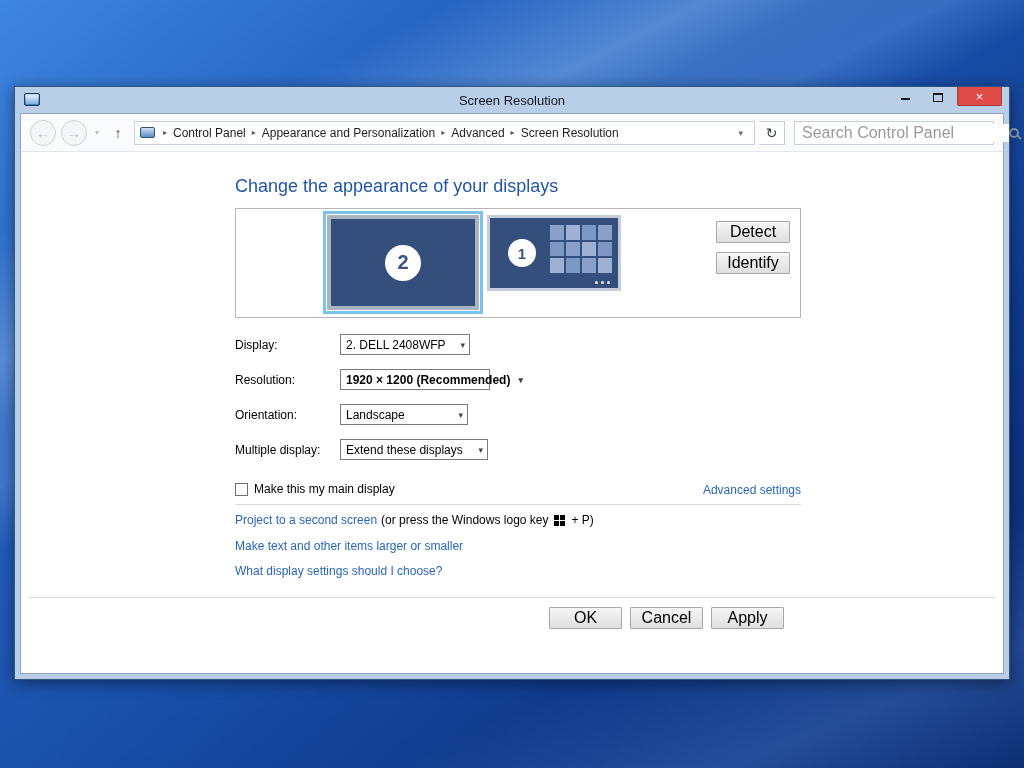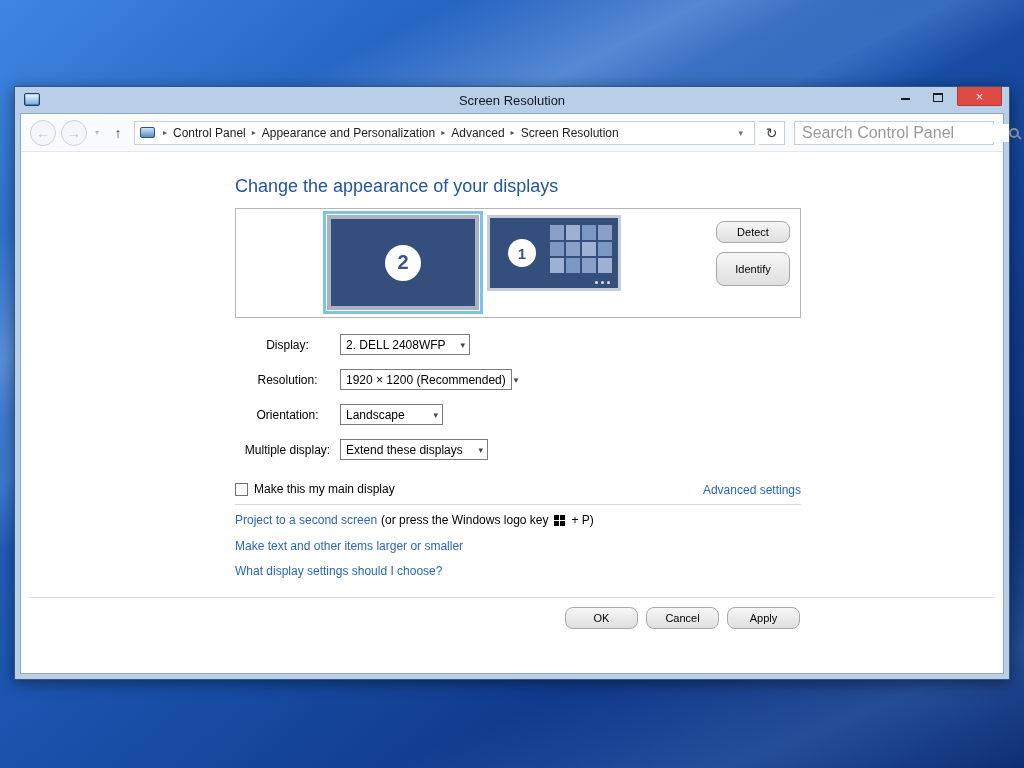--- a/index.html
+++ b/index.html
@@ -82,49 +82,49 @@
     width:28px; height:28px; border-radius:50%; background:#fff; color:#3c5681;
     font-size:15px; font-weight:bold; display:flex; align-items:center; justify-content:center; }
   .tiles { position:absolute; right:6px; top:7px; width:62px; height:48px;
     display:grid; grid-template-columns:repeat(4,1fr); grid-auto-rows:1fr; gap:2px; }
   .tile { background:#8aa0c8; }
   .tile.alt { background:#9db1d4; }
   .tile.alt2 { background:#7e96c2; }
   .dots { position:absolute; right:8px; bottom:4px; display:flex; gap:3px; }
   .dots span { width:3px; height:3px; border-radius:50%; background:rgba(255,255,255,.85); }
 
-  .btn { background:linear-gradient(#f6f6f6,#dfdfdf); border:1px solid #a8a8a8; font-size:11px;
-    color:#000; display:flex; align-items:center; justify-content:center; border-radius:8px;
+  .btn { background:linear-gradient(#f6f6f6,#dfdfdf); border:1px solid #a8a8a8; font-size:16px;
+    color:#000; display:flex; align-items:center; justify-content:center; border-radius:1px;
     font-family:"Liberation Sans", sans-serif; }
   .btn-detect   { position:absolute; left:480px; top:12px; width:74px; height:22px; }
-  .btn-identify { position:absolute; left:480px; top:43px; width:74px; height:34px; }
+  .btn-identify { position:absolute; left:480px; top:43px; width:74px; height:22px; }
 
   .field-row { position:absolute; left:214px; display:flex; align-items:center; }
-  .field-label { width:105px; color:#000;text-align:center; }
+  .field-label { width:105px; color:#000; }
   .select { height:21px; border:1px solid #7b7b7b; background:#fff; display:flex;
     align-items:center; padding:0 4px 0 5px; }
   .select .val { flex:1; white-space:nowrap; }
   .select .chev { color:#444; font-size:9px; padding-left:8px; }
   .row1 { top:182px; } .row2 { top:217px; } .row3 { top:252px; } .row4 { top:287px; }
-  .w130 { width:130px; } .w190 { width:172px; } .w128 { width:103px;gap:8px; } .w148 { width:148px; }
+  .w130 { width:130px; } .w190 { width:150px;font-weight:bold; } .w128 { width:128px;gap:8px; } .w148 { width:148px; }
 
   .check-row { position:absolute; left:214px; top:330px; display:flex; align-items:flex-end; gap:6px; }
   .checkbox { width:13px; height:13px; border:1px solid #707070; background:#fff; }
   .adv-link { position:absolute; top:331px; right:202px; }
   a.link { color:#2b66b8; text-decoration:none; cursor:pointer; }
 
   .divider1 { position:absolute; left:214px; top:352px; width:566px; height:1px; background:#d9d9d9; }
   .project-row { position:absolute; left:214px; top:361px; display:flex; align-items:center; gap:4px; }
   .win-logo { display:inline-grid; grid-template-columns:5px 5px; grid-auto-rows:5px; gap:1px; margin:0 2px; }
   .win-logo span { background:#000; }
   .link-row2 { position:absolute; left:214px; top:387px; }
   .link-row3 { position:absolute; left:214px; top:412px; }
 
   .divider2 { position:absolute; left:8px; right:8px; top:445px; height:1px; background:#dcdcdc; }
-  .bottom-btns { position:absolute; top:455px; left:544px; display:flex; gap:8px; }
+  .bottom-btns { position:absolute; top:455px; left:528px; display:flex; gap:8px; }
   .bottom-btns .btn { width:73px; height:22px; }
 </style>
 </head>
 <body>
 
 <div class="desktop">
   <div class="beam beam1"></div>
   <div class="beam beam2"></div>
   <div class="beam beam3"></div>
 

